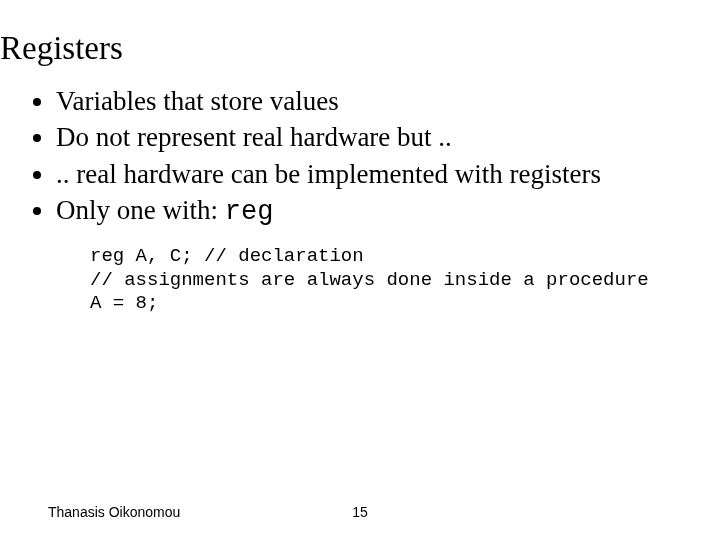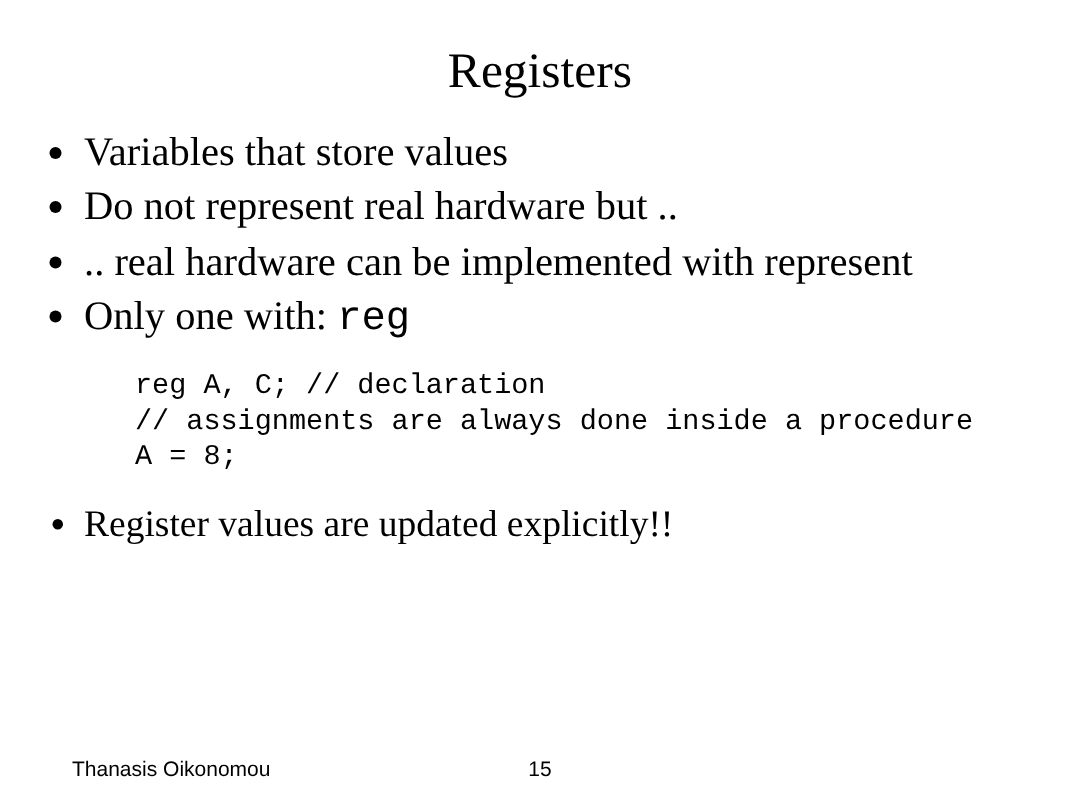--- a/index.html
+++ b/index.html
@@ -11,21 +11,20 @@
     font-family: "Times New Roman", Times, serif;
     color: #000;
   }
   .slide {
     width: 720px;
     height: 540px;
     position: relative;
     box-sizing: border-box;
   }
   .title {
-    text-align: center;
     font-size: 33px;
     padding-top: 30px;
     padding-bottom: 10px;
   }
   .bullets {
     margin: 6px 0 0 0;
     padding-left: 56px;
     list-style: disc;
     font-size: 27px;
     line-height: 1.35;
@@ -72,32 +71,29 @@
 </head>
 <body>
 
 <div class="slide">
 
   <div class="title">Registers</div>
 
   <ul class="bullets">
     <li>Variables that store values</li>
     <li>Do not represent real hardware but ..</li>
-    <li>.. real hardware can be implemented with represent</li>
+    <li>.. real hardware can be implemented with registers</li>
     <li>
       <span>Only one with: </span><span class="mono">reg</span>
     </li>
   </ul>
 
   <div class="code-block">reg A, C; // declaration
 // assignments are always done inside a procedure
 A = 8;</div>
 
-  <ul class="bullets2">
-    <li>Register values are updated explicitly!!</li>
-  </ul>
 
   <div class="footer">
     <span>Thanasis Oikonomou</span>
     <span class="center">15</span>
   </div>
 
 </div>
 
 </body></html>

